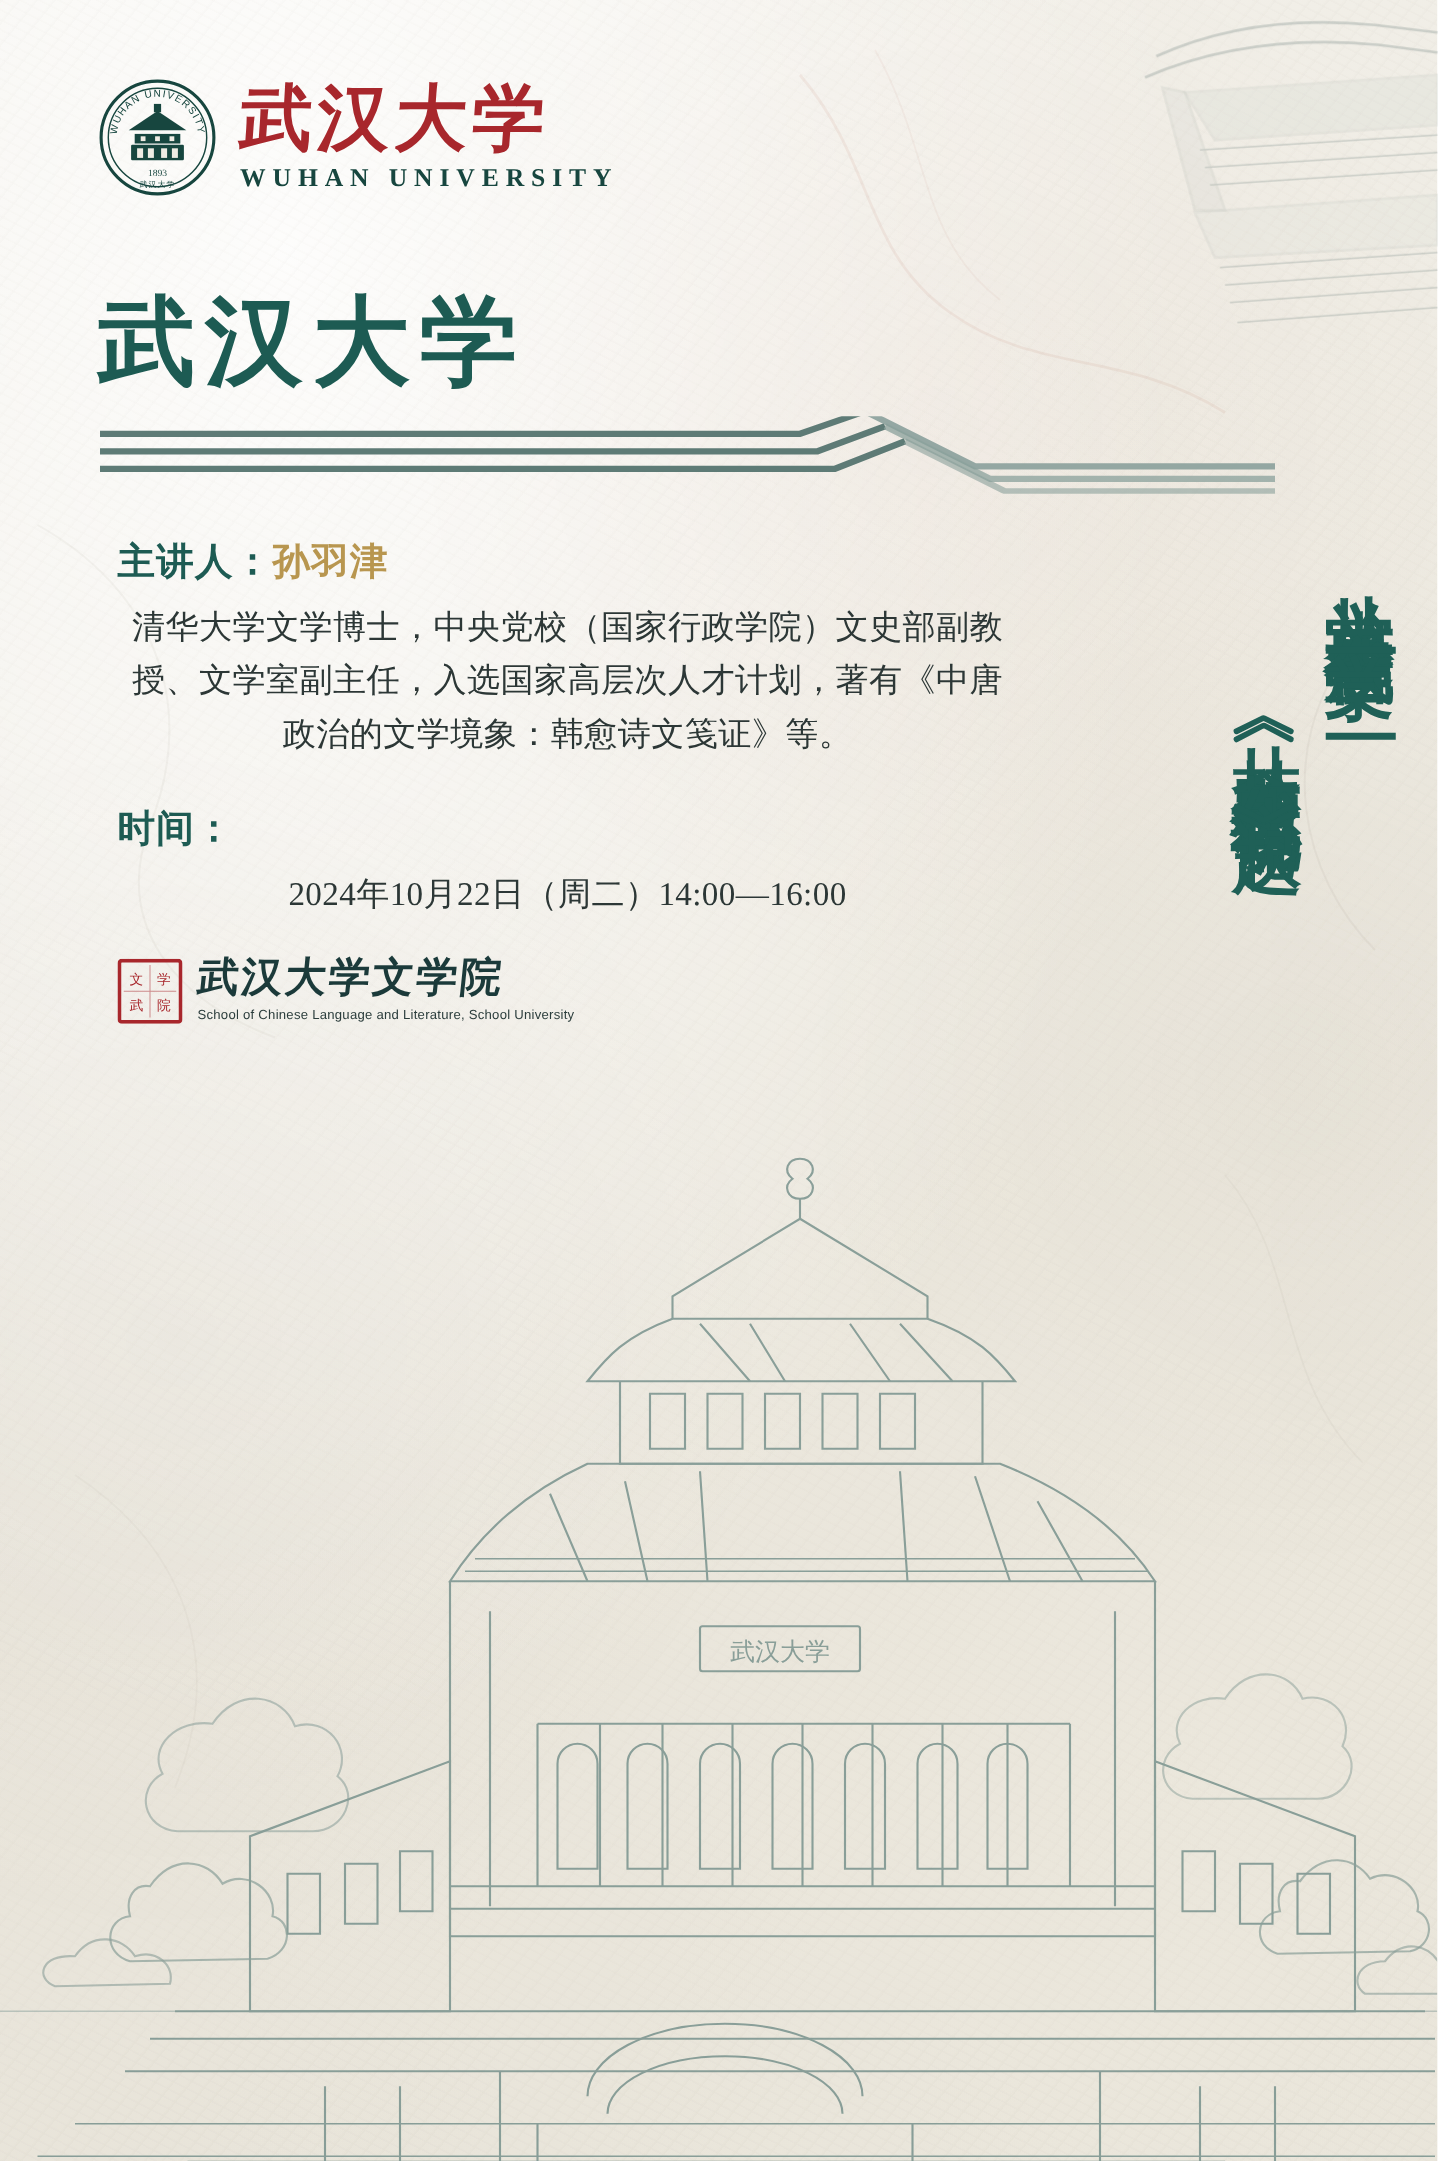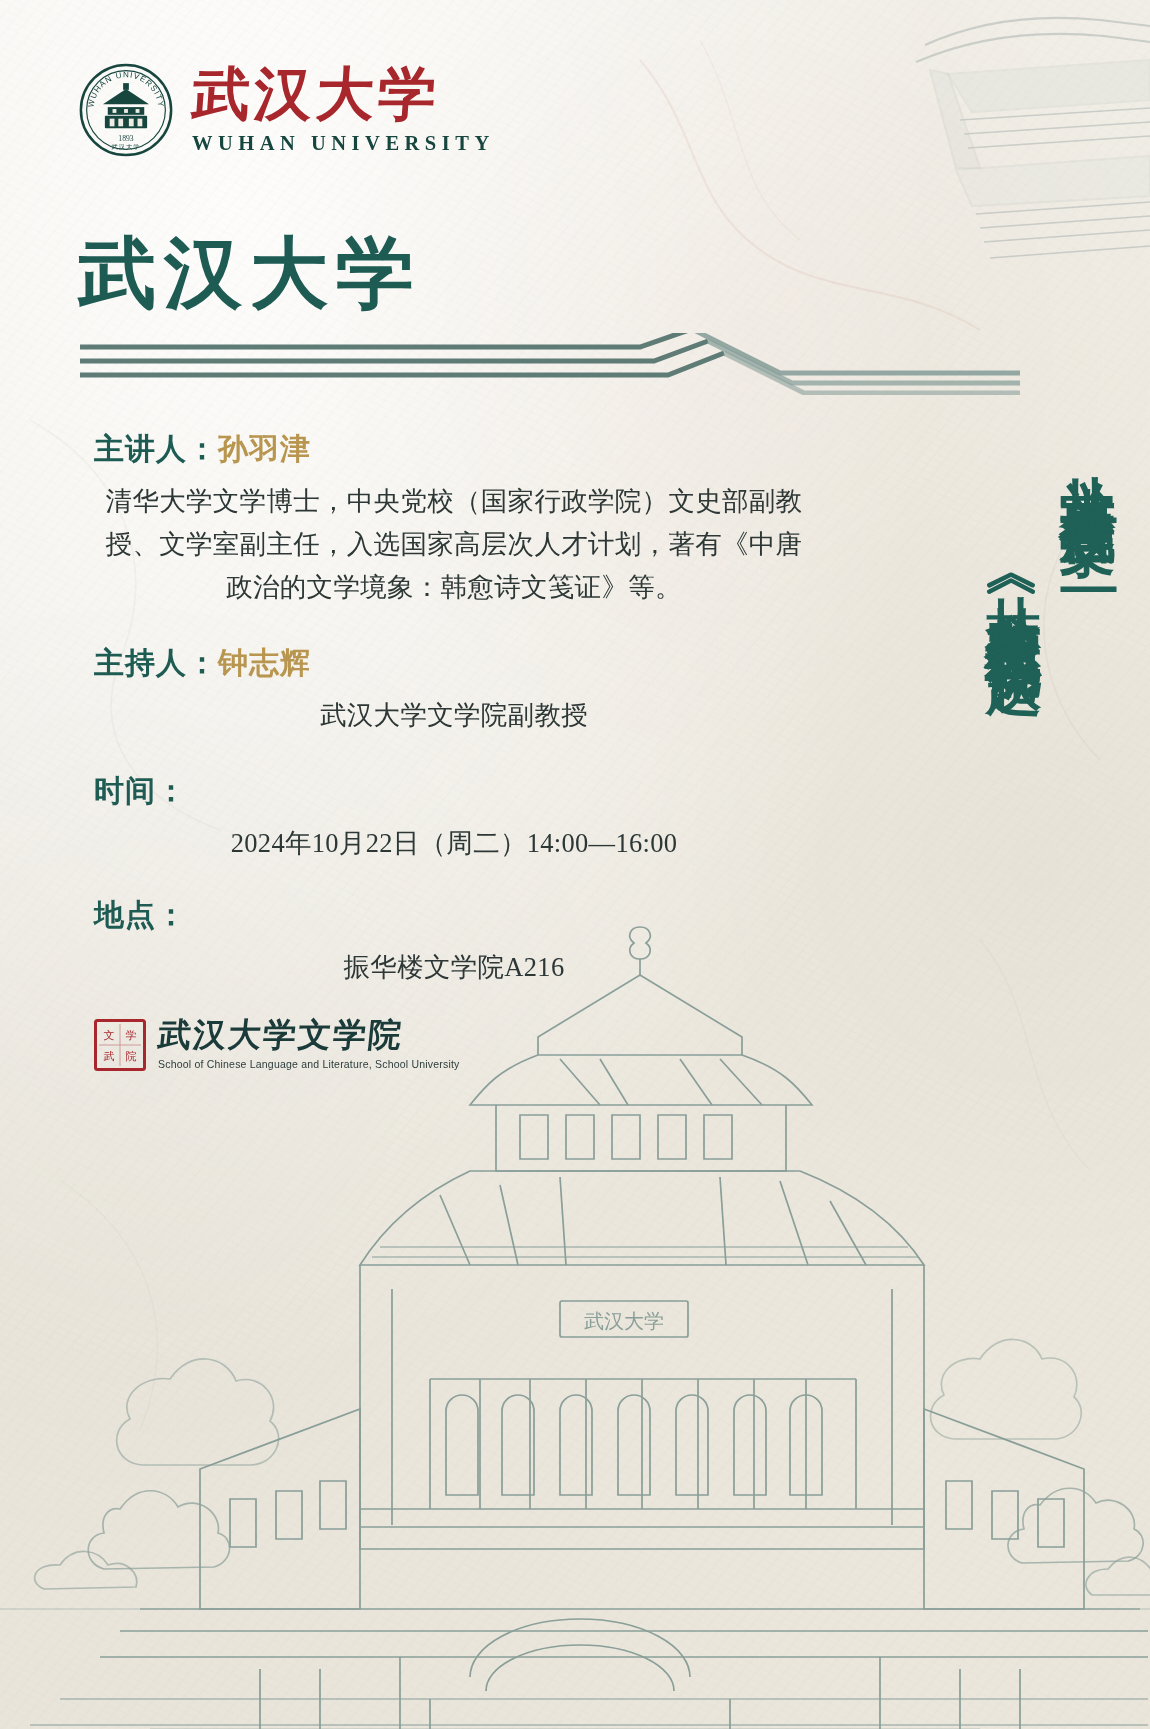--- a/index.html
+++ b/index.html
@@ -264,40 +264,28 @@
 
   <div class="info">
 
     <div class="blk">
       <div class="row-head">
         <span class="label">主讲人：</span><span class="name">孙羽津</span>
       </div>
       <div class="para">清华大学文学博士，中央党校（国家行政学院）文史部副教授、文学室副主任，入选国家高层次人才计划，著有《中唐政治的文学境象：韩愈诗文笺证》等。</div>
     </div>
 
-    <div class="blk">
-      <div class="row-head">
-        <span class="label">主持人：</span><span class="name">钟志辉</span>
-      </div>
-      <div class="para">武汉大学文学院副教授</div>
-    </div>
 
     <div class="blk tight">
       <div class="row-head">
         <span class="label">时间：</span>
       </div>
       <div class="para">2024年10月22日（周二）14:00—16:00</div>
     </div>
 
-    <div class="blk tight">
-      <div class="row-head">
-        <span class="label">地点：</span>
-      </div>
-      <div class="para">振华楼文学院A216</div>
-    </div>
 
     <div class="blk">
       <div class="sponsor">
         <svg class="seal-red" viewBox="0 0 52 52">
           <rect x="1.5" y="1.5" width="49" height="49" rx="2" fill="none" stroke="#a8272c" stroke-width="3"></rect>
           <g fill="#a8272c" font-family="Liberation Serif, serif" font-size="11" text-anchor="middle">
             <text x="15" y="20">文</text>
               <text x="37" y="20">学</text>
             <text x="15" y="41">武</text>
               <text x="37" y="41">院</text>

